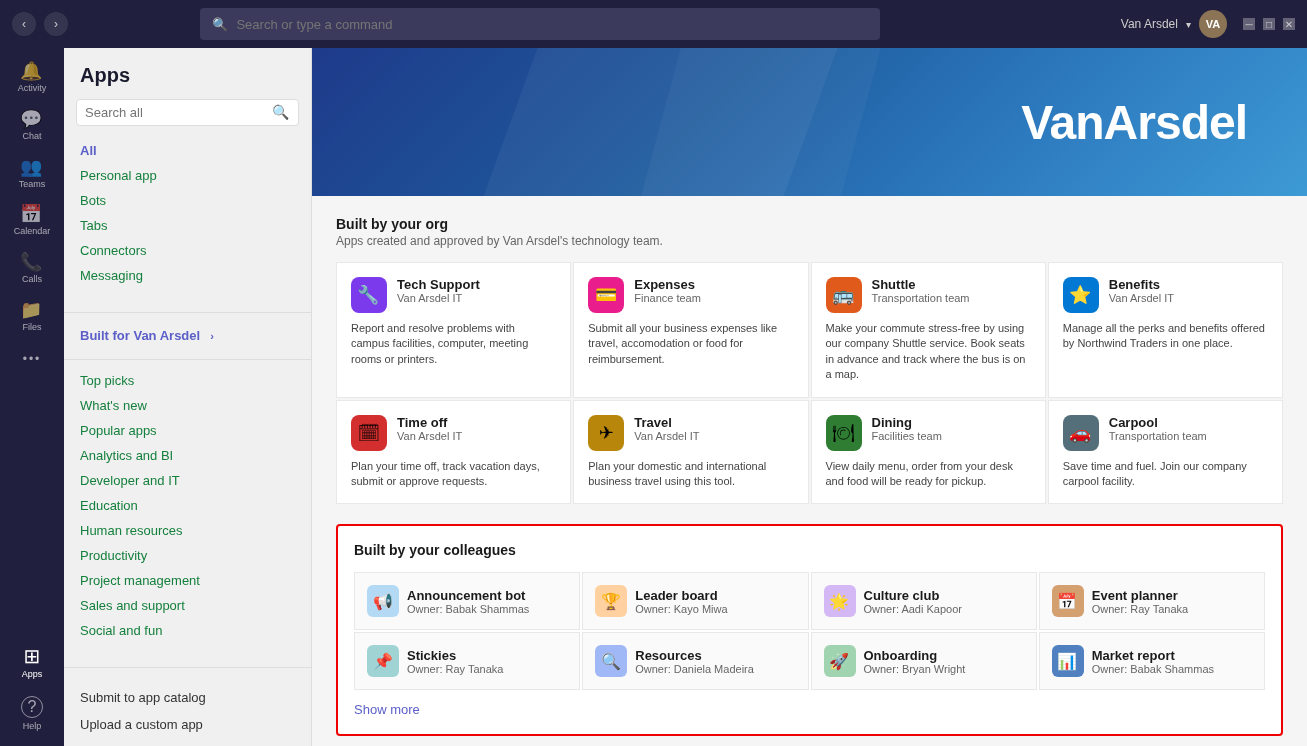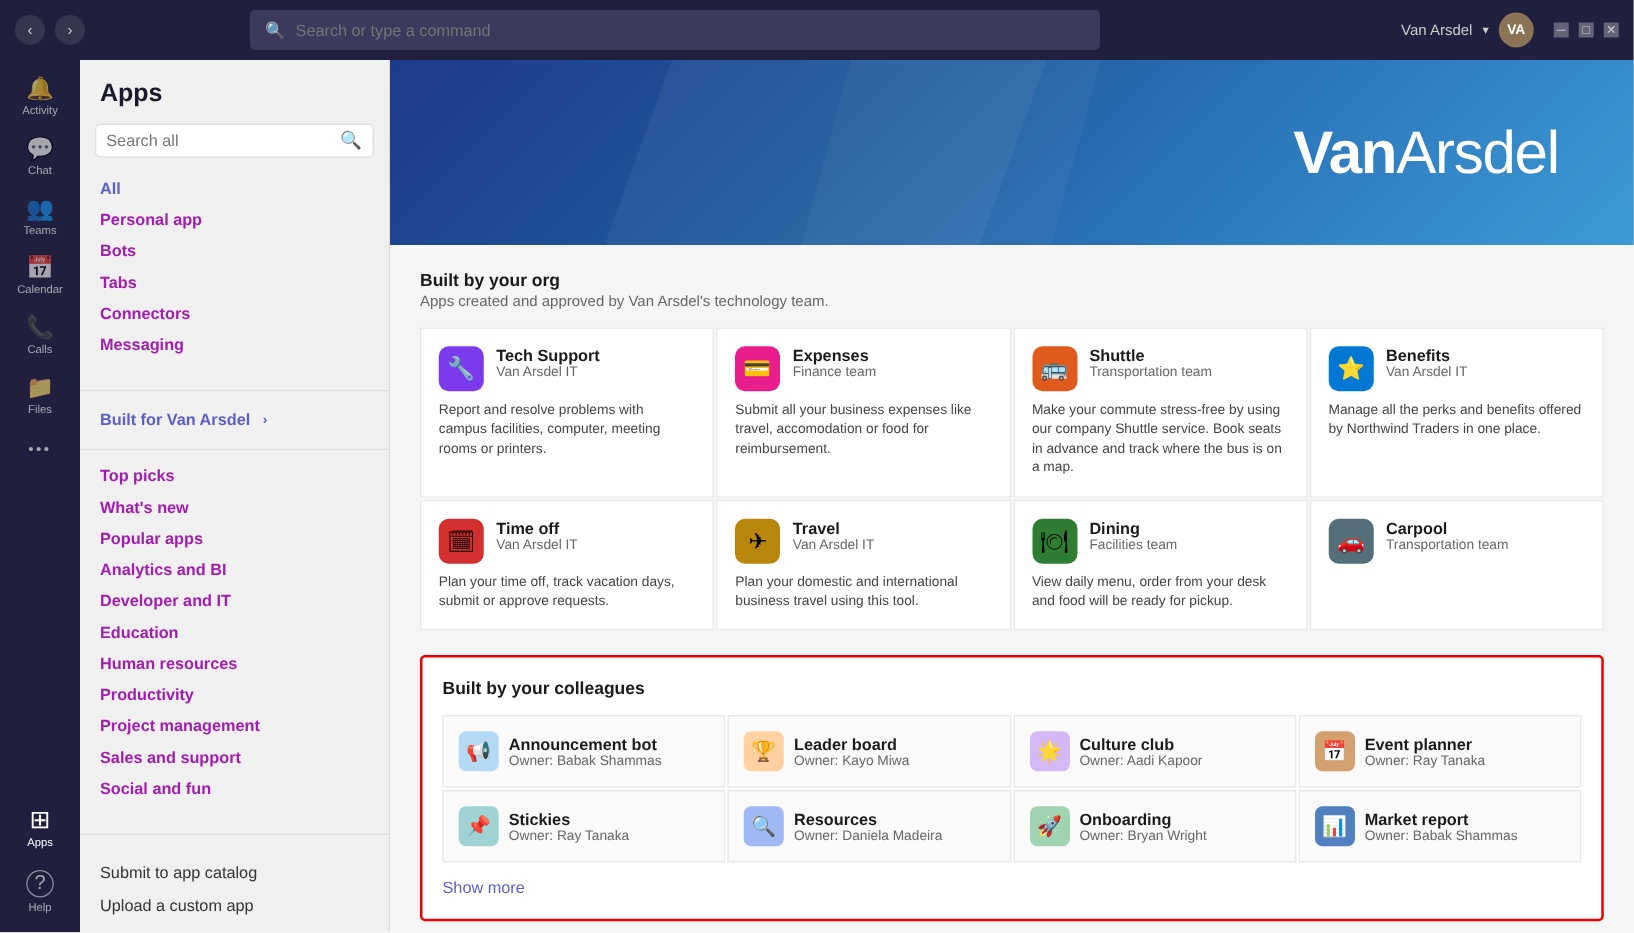--- a/index.html
+++ b/index.html
@@ -73,22 +73,22 @@
       margin: 0 12px 12px 12px;
       background: white; border: 1px solid #ddd; border-radius: 4px;
       display: flex; align-items: center; padding: 0 8px; height: 32px;
     }
     .search-box input {
       border: none; outline: none; font-size: 13px; flex: 1; background: transparent;
     }
     .search-icon-sm { color: #666; font-size: 14px; }
     .nav-section { margin-bottom: 16px; }
     .nav-link {
-      font-size: 13px; color: #a21caf; padding: 5px 16px;
-      cursor: pointer; display: flex; align-items: center; justify-content: space-between; font-weight: bold;
+      font-size: 13px; color: #15803d; padding: 5px 16px;
+      cursor: pointer; display: flex; align-items: center; justify-content: space-between;
     }
     .nav-link.active { color: #5b5fc7; font-weight: 600; }
     .built-for-section {
       padding: 8px 16px; display: flex; align-items: center; gap: 10px;
       font-size: 13px; font-weight: 600; color: #5b5fc7; cursor: pointer;
     }
     .chevron-right { font-size: 11px; }
     .divider { height: 1px; background: #ddd; margin: 8px 0; }
     .bottom-links { margin-top: auto; padding-top: 8px; }
     .bottom-link {
@@ -334,21 +334,21 @@
       <div class="bottom-link">
         <span>Upload a custom app</span>
       </div>
     </div>
   </div>
 
   <div class="main-content">
 
     <div class="hero-banner">
       <div class="hero-logo">
-        <span>Van</span><span style="font-weight:400;">Arsdel</span>
+        <span>Van</span><span style="font-weight:700;">Arsdel</span>
       </div>
     </div>
 
     <div class="content-area">
 
       <div>
         <div class="section-title">Built by your org</div>
         <div class="section-subtitle">Apps created and approved by Van Arsdel's technology team.</div>
         <div class="apps-grid">
 
@@ -430,20 +430,21 @@
           </div>
 
           <div class="app-card">
             <div class="app-card-header">
               <div class="app-icon gray">🚗</div>
               <div>
                 <div class="app-name">Carpool</div>
                 <div class="app-team">Transportation team</div>
               </div>
             </div>
+            <div class="app-desc">Save time and fuel. Join our company carpool facility.</div>
           </div>
 
         </div>
       </div>
 
       <div class="colleagues-section">
         <div class="section-title">Built by your colleagues</div>
         <div class="colleagues-apps-grid">
 
           <div class="colleague-card">

